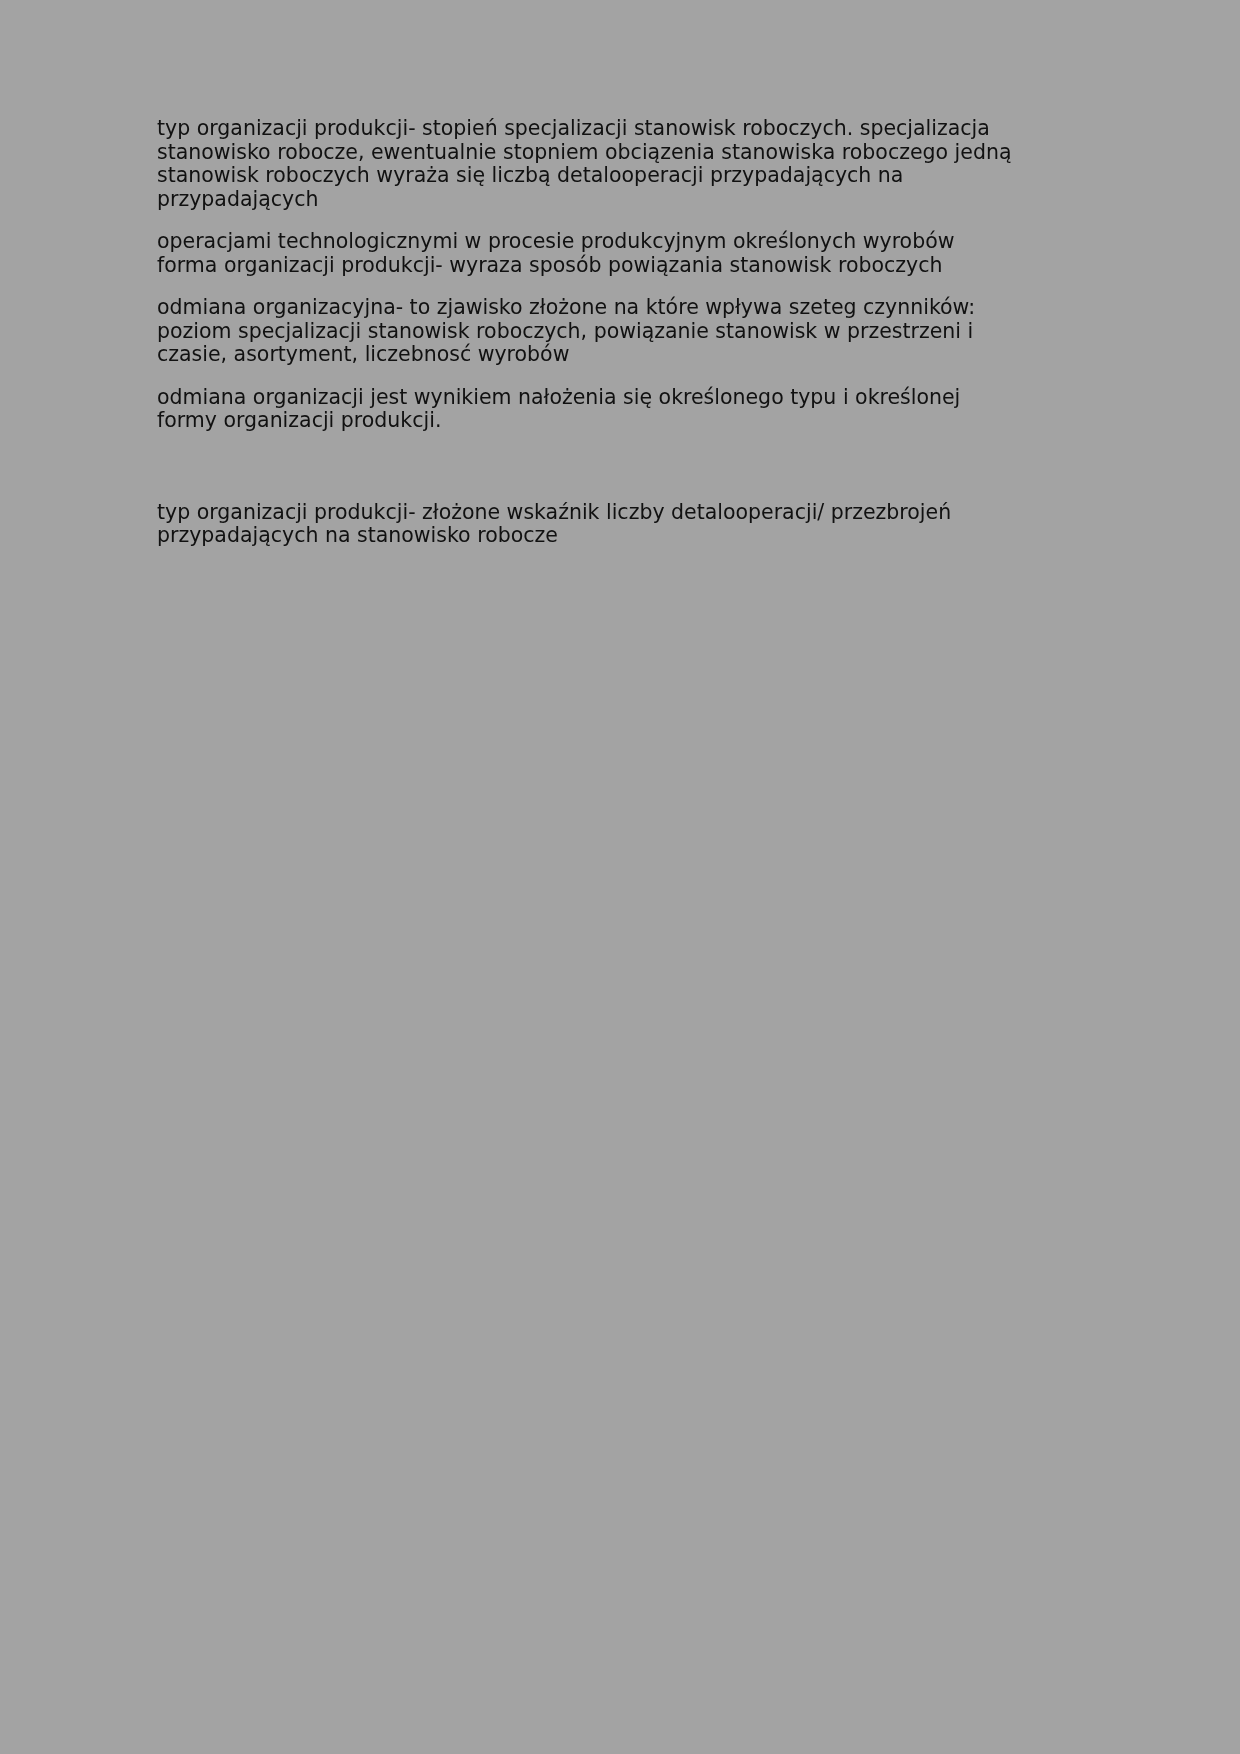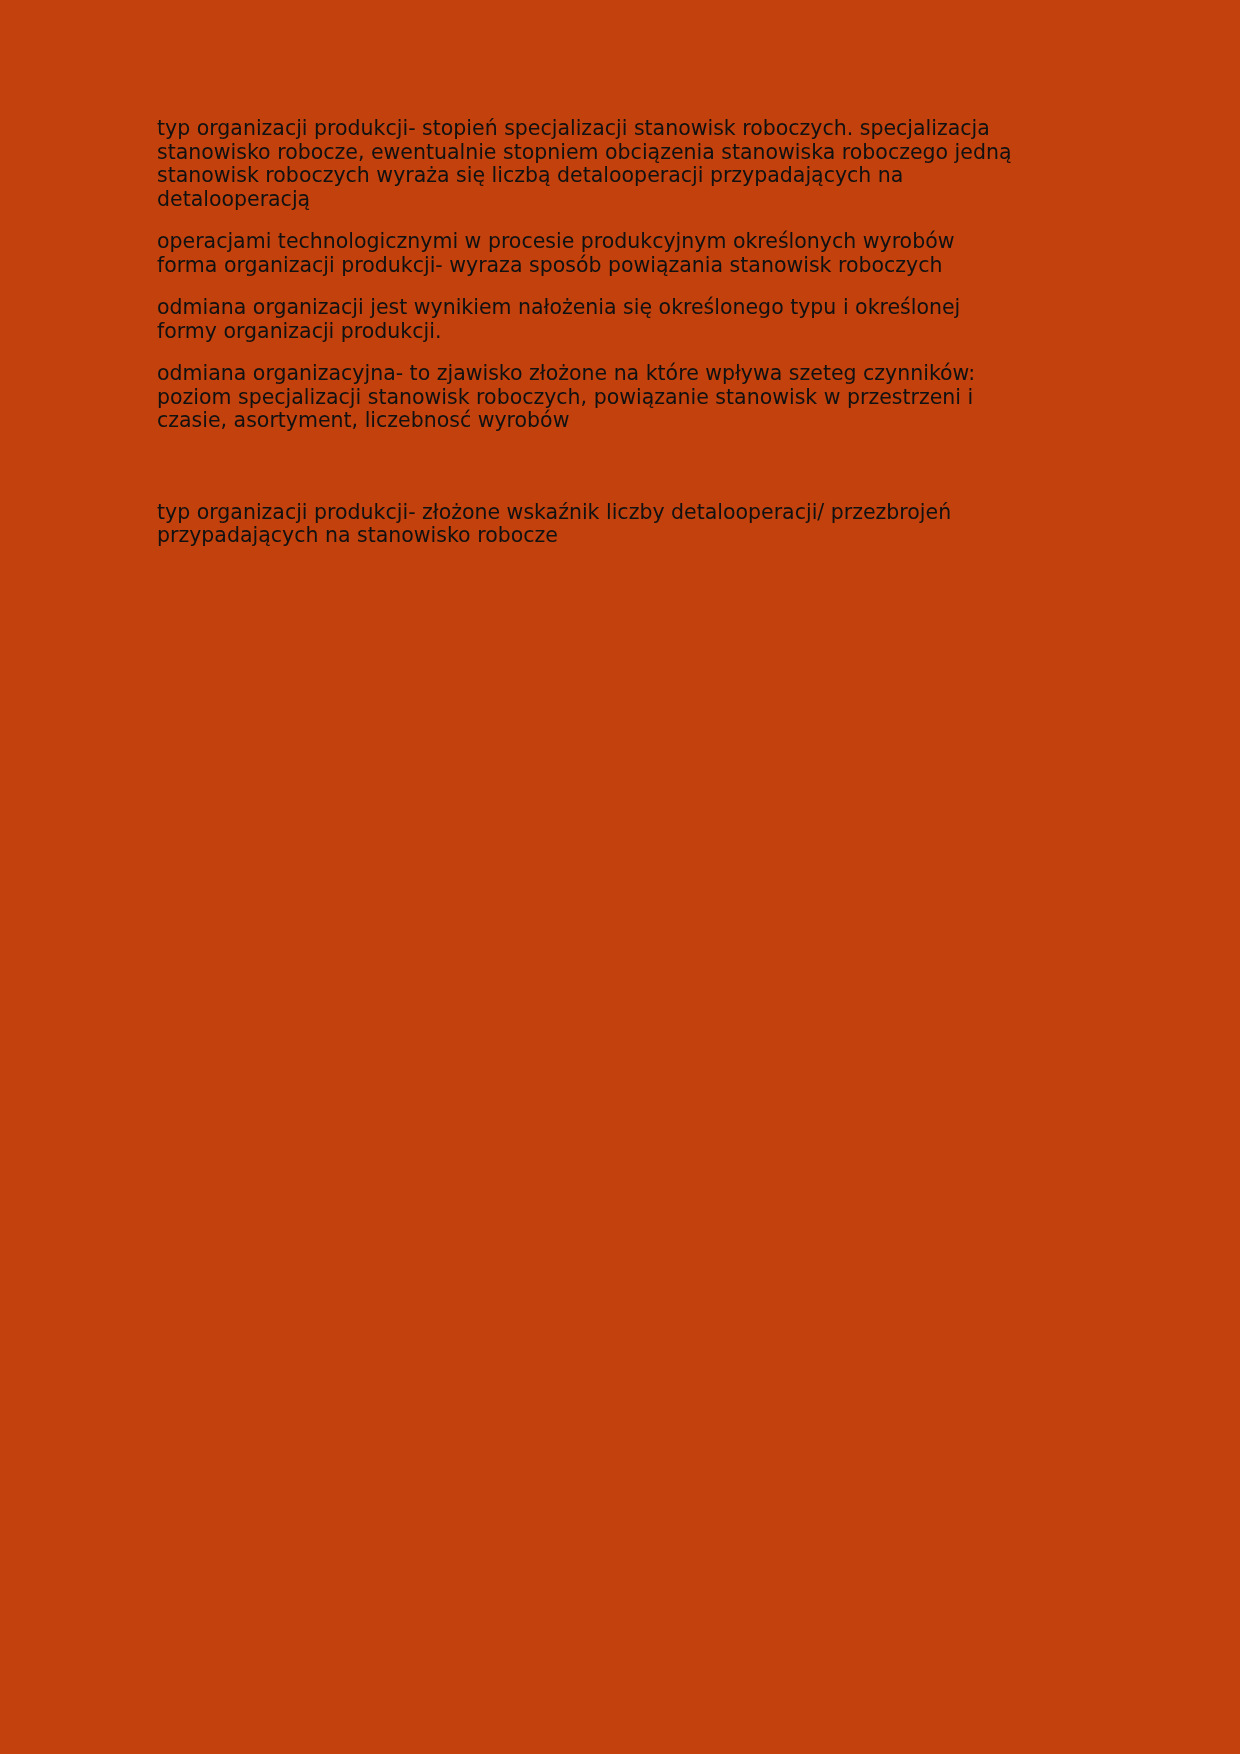--- a/index.html
+++ b/index.html
@@ -12,21 +12,21 @@
       height: 1754px;
       position: relative;
       overflow: hidden;
     }
     .page {
       position: absolute;
       left: 0;
       top: 0;
       width: 1240px;
       height: 1754px;
-      background: #c2410c;
+      background: #a3a3a3;
     }
     .content {
       position: absolute;
       left: 157px;
       top: 117px;
       width: 960px;
       font-family: "DejaVu Sans", sans-serif;
       font-size: 20.5px;
       line-height: 23.5px;
       color: #111111;
@@ -46,37 +46,37 @@
 </head>
 <body>
 
 <div class="page">
   <div class="content">
 
     <p class="para">
       <span class="line">typ organizacji produkcji- stopień specjalizacji stanowisk roboczych. specjalizacja</span>
       <span class="line">stanowisko robocze, ewentualnie stopniem obciązenia stanowiska roboczego jedną</span>
       <span class="line">stanowisk roboczych wyraża się liczbą detalooperacji przypadających na</span>
-      <span class="line">detalooperacją</span>
+      <span class="line">przypadających</span>
     </p>
 
     <p class="para">
       <span class="line">operacjami technologicznymi w procesie produkcyjnym określonych wyrobów</span>
       <span class="line">forma organizacji produkcji- wyraza sposób powiązania stanowisk roboczych</span>
     </p>
 
     <p class="para">
-      <span class="line">odmiana organizacji jest wynikiem nałożenia się określonego typu i określonej</span>
-      <span class="line">formy organizacji produkcji.</span>
+      <span class="line">odmiana organizacyjna- to zjawisko złożone na które wpływa szeteg czynników:</span>
+      <span class="line">poziom specjalizacji stanowisk roboczych, powiązanie stanowisk w przestrzeni i</span>
+      <span class="line">czasie, asortyment, liczebnosć wyrobów</span>
     </p>
 
     <p class="para">
-      <span class="line">odmiana organizacyjna- to zjawisko złożone na które wpływa szeteg czynników:</span>
-      <span class="line">poziom specjalizacji stanowisk roboczych, powiązanie stanowisk w przestrzeni i</span>
-      <span class="line">czasie, asortyment, liczebnosć wyrobów</span>
+      <span class="line">odmiana organizacji jest wynikiem nałożenia się określonego typu i określonej</span>
+      <span class="line">formy organizacji produkcji.</span>
     </p>
 
     <div class="spacer"></div>
 
     <p class="para">
       <span class="line">typ organizacji produkcji- złożone wskaźnik liczby detalooperacji/ przezbrojeń</span>
       <span class="line">przypadających na stanowisko robocze</span>
     </p>
 
   </div>

